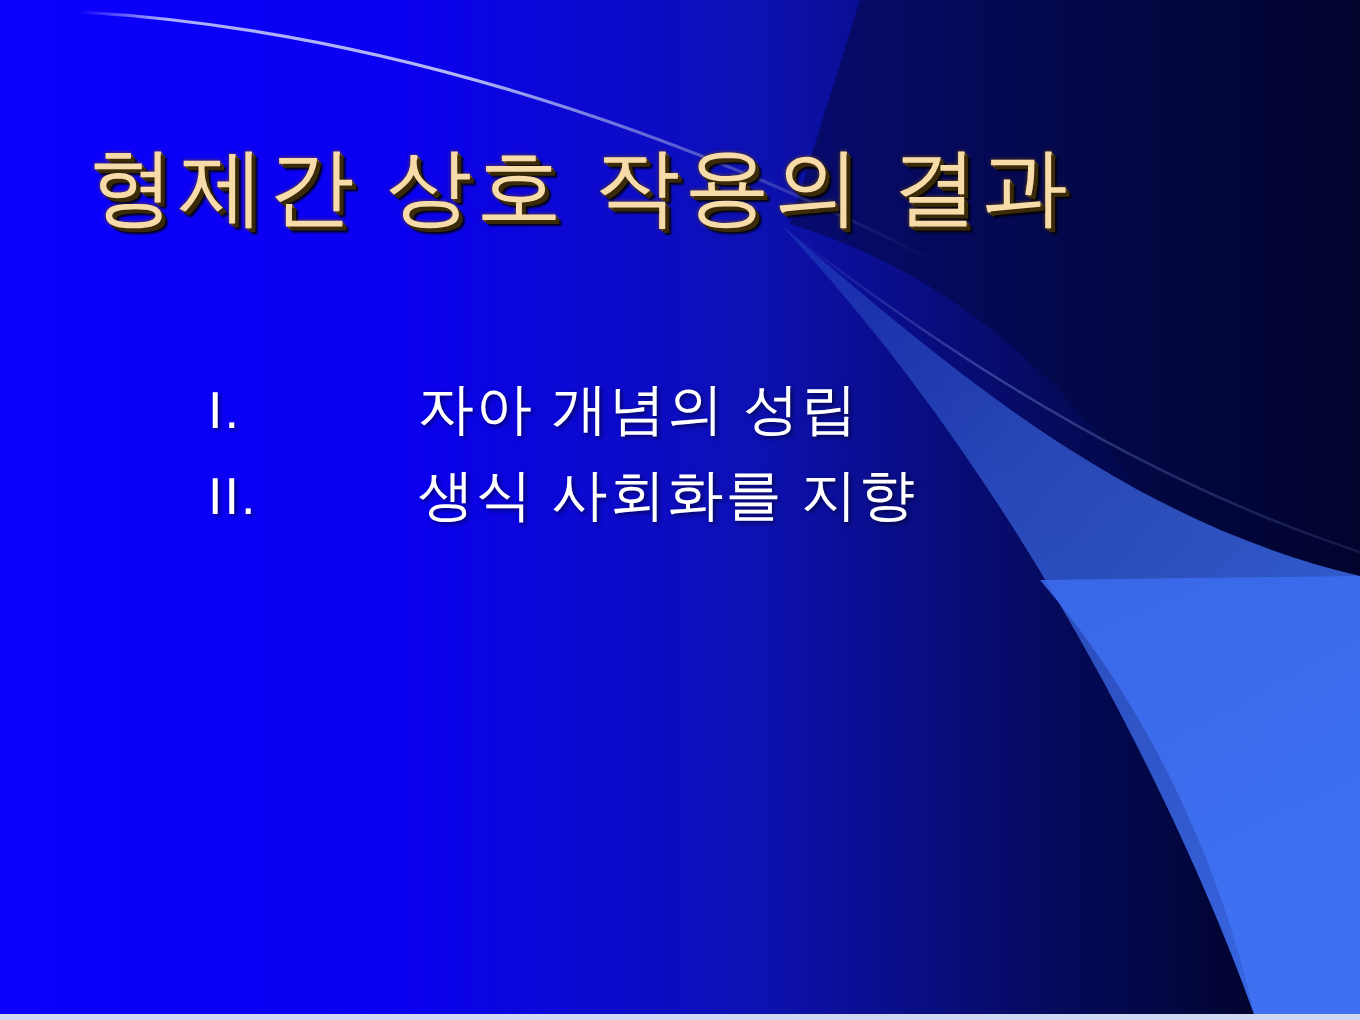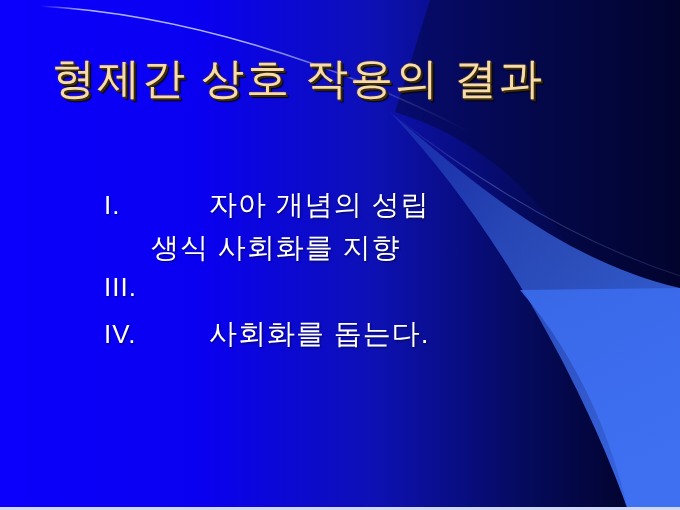--- a/index.html
+++ b/index.html
@@ -34,35 +34,34 @@
     position: absolute;
     left: 0;
     top: 0;
     width: 680px;
     height: 510px;
   }
 
   #slide-title {
     position: absolute;
     left: 0;
-    top: 56px;
+    top: 72px;
     width: 580px;
     text-align: center;
     font-size: 43px;
     line-height: 1.05;
     letter-spacing: 2px;
     font-weight: 400;
     color: #f7dcaa;
     text-shadow:
        2px 2px 0 #3a2a08,
        3px 3px 1px rgba(0,0,0,0.85),
        1px 1px 0 #6b4e12,
        0 0 2px rgba(120,80,10,0.9);
     white-space: nowrap;
-    margin-left: 8px;
   }
 
   #body-list {
     position: absolute;
     left: 104px;
     top: 186px;
     width: 480px;
     list-style: none;
     margin: 0;
     padding: 0;
@@ -157,26 +156,24 @@
   <div id="content">
 
     <div id="slide-title">형제간 상호 작용의 결과</div>
 
     <ul id="body-list">
       <li>
         <span class="marker">I.</span>
         <span class="item-text">자아 개념의 성립</span>
       </li>
       <li>
+        <span class="marker">II.</span>
         <span class="item-text">생식 사회화를 지향</span>
       </li>
       <li>
-        <span class="marker">III.</span>
       </li>
       <li>
-        <span class="marker">IV.</span>
-        <span class="item-text">사회화를 돕는다.</span>
       </li>
     </ul>
 
     <div class="bottom-edge"></div>
   </div>
 </div>
 
 </body></html>

